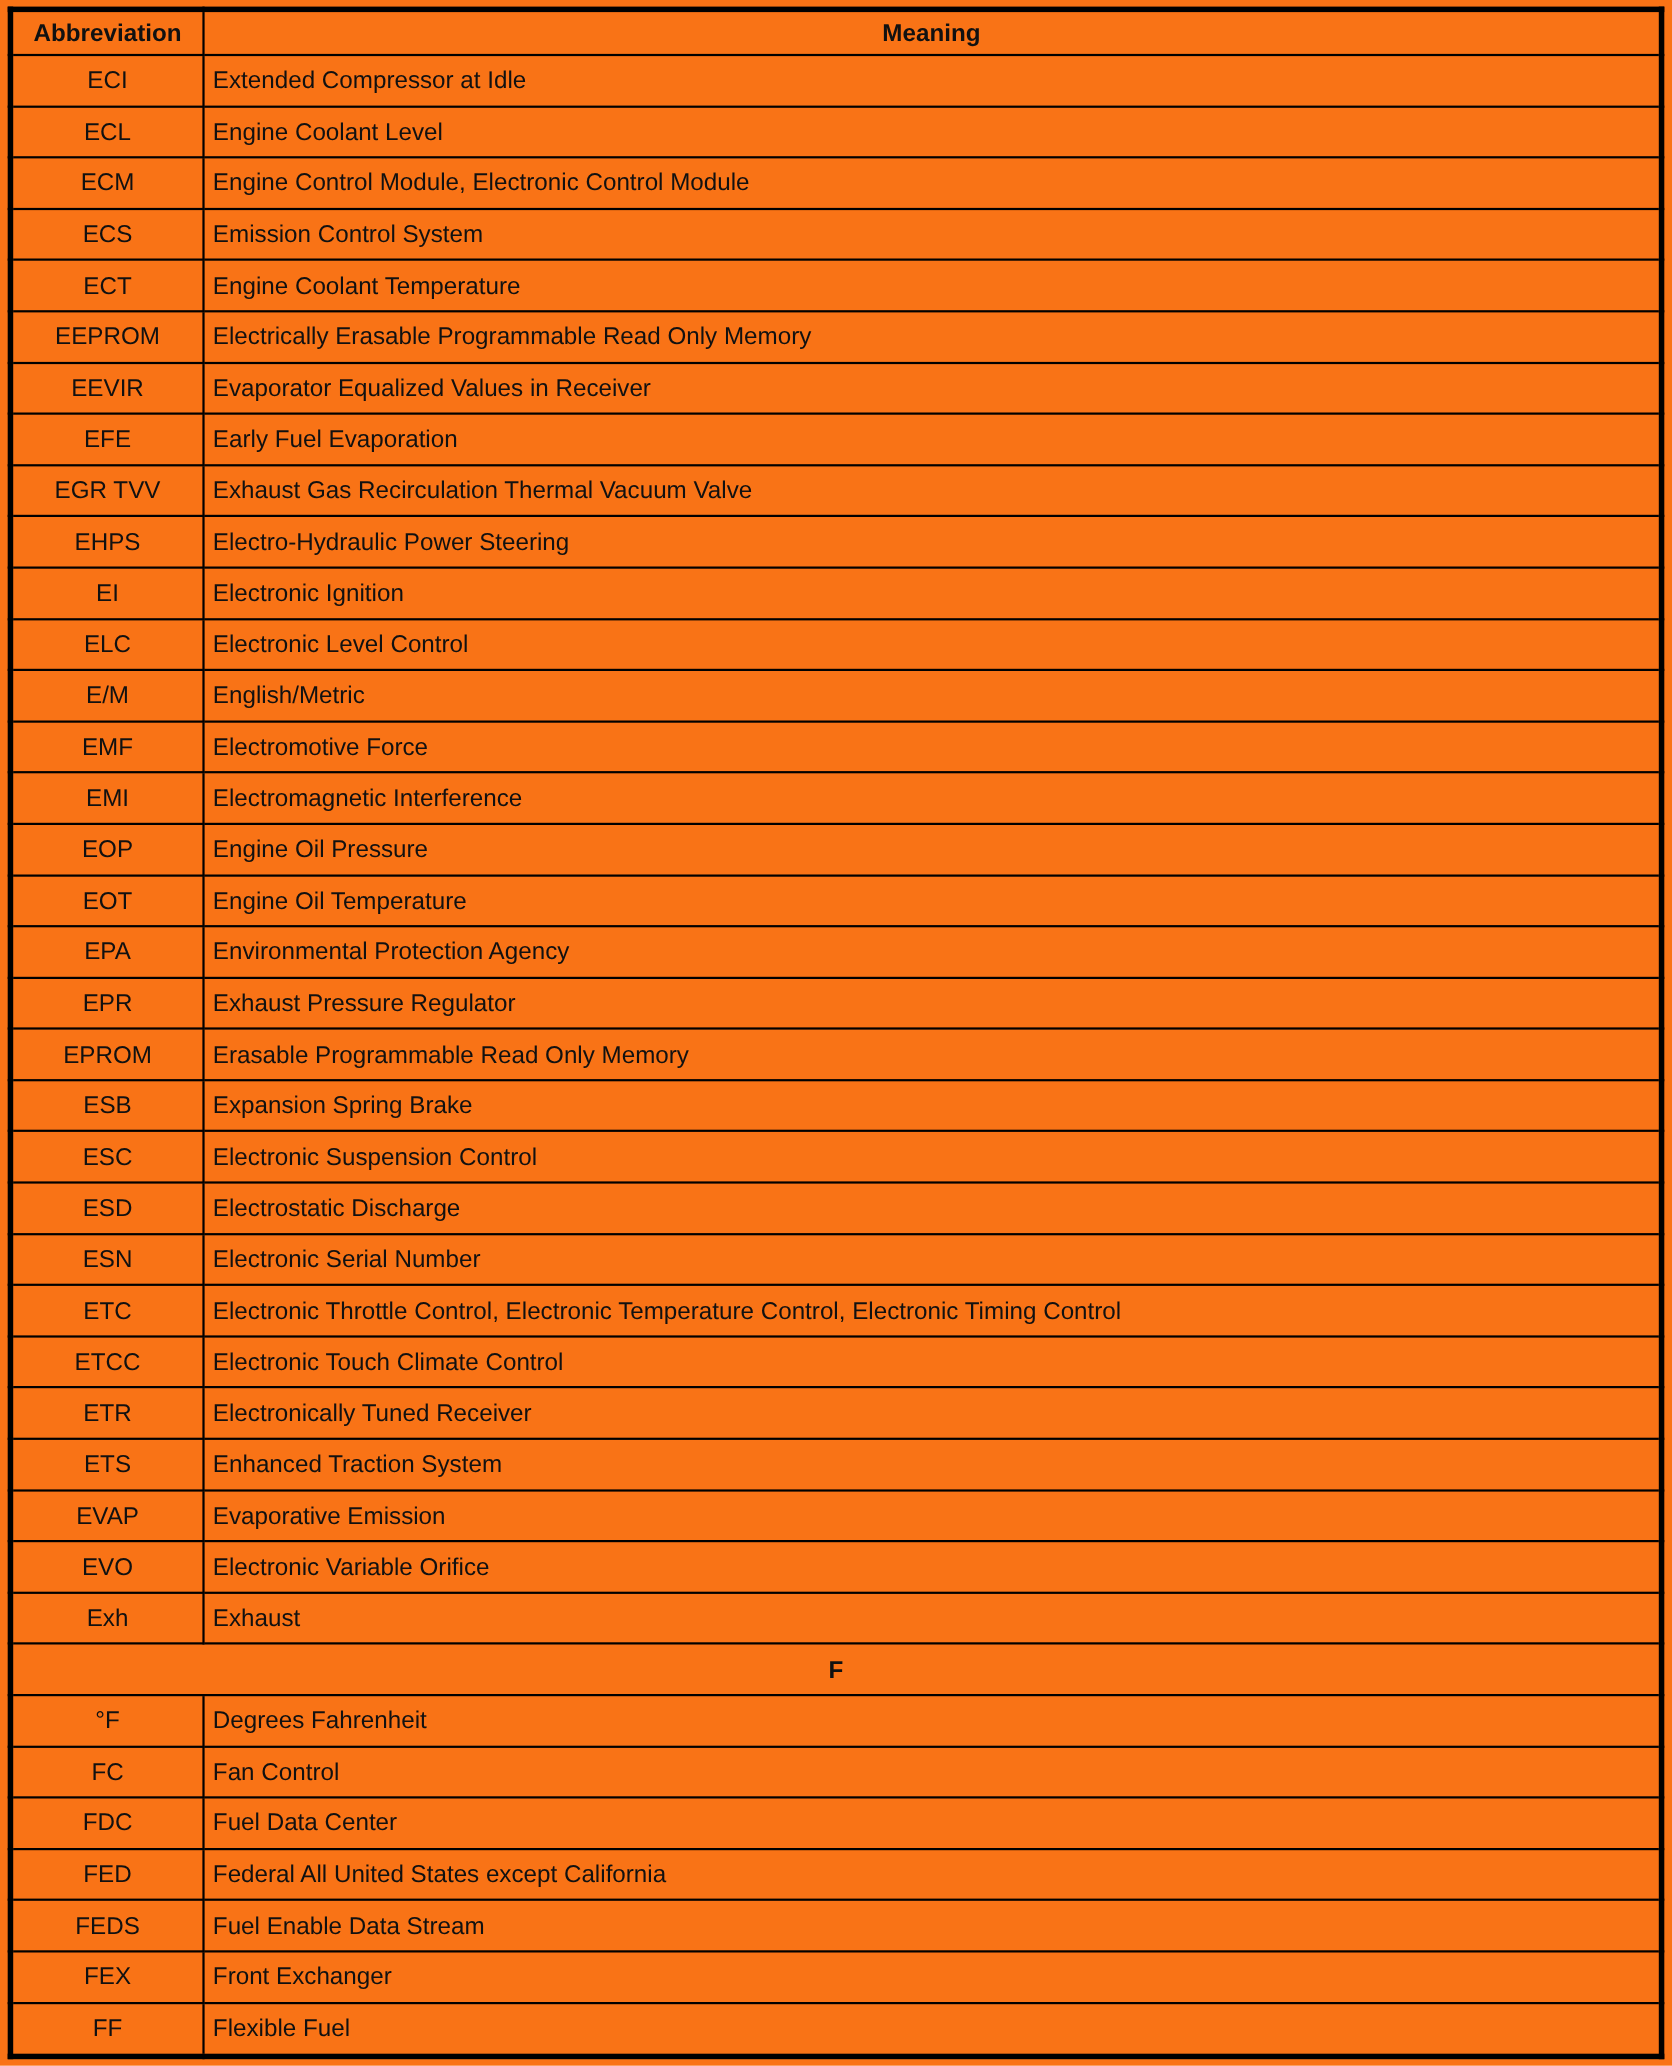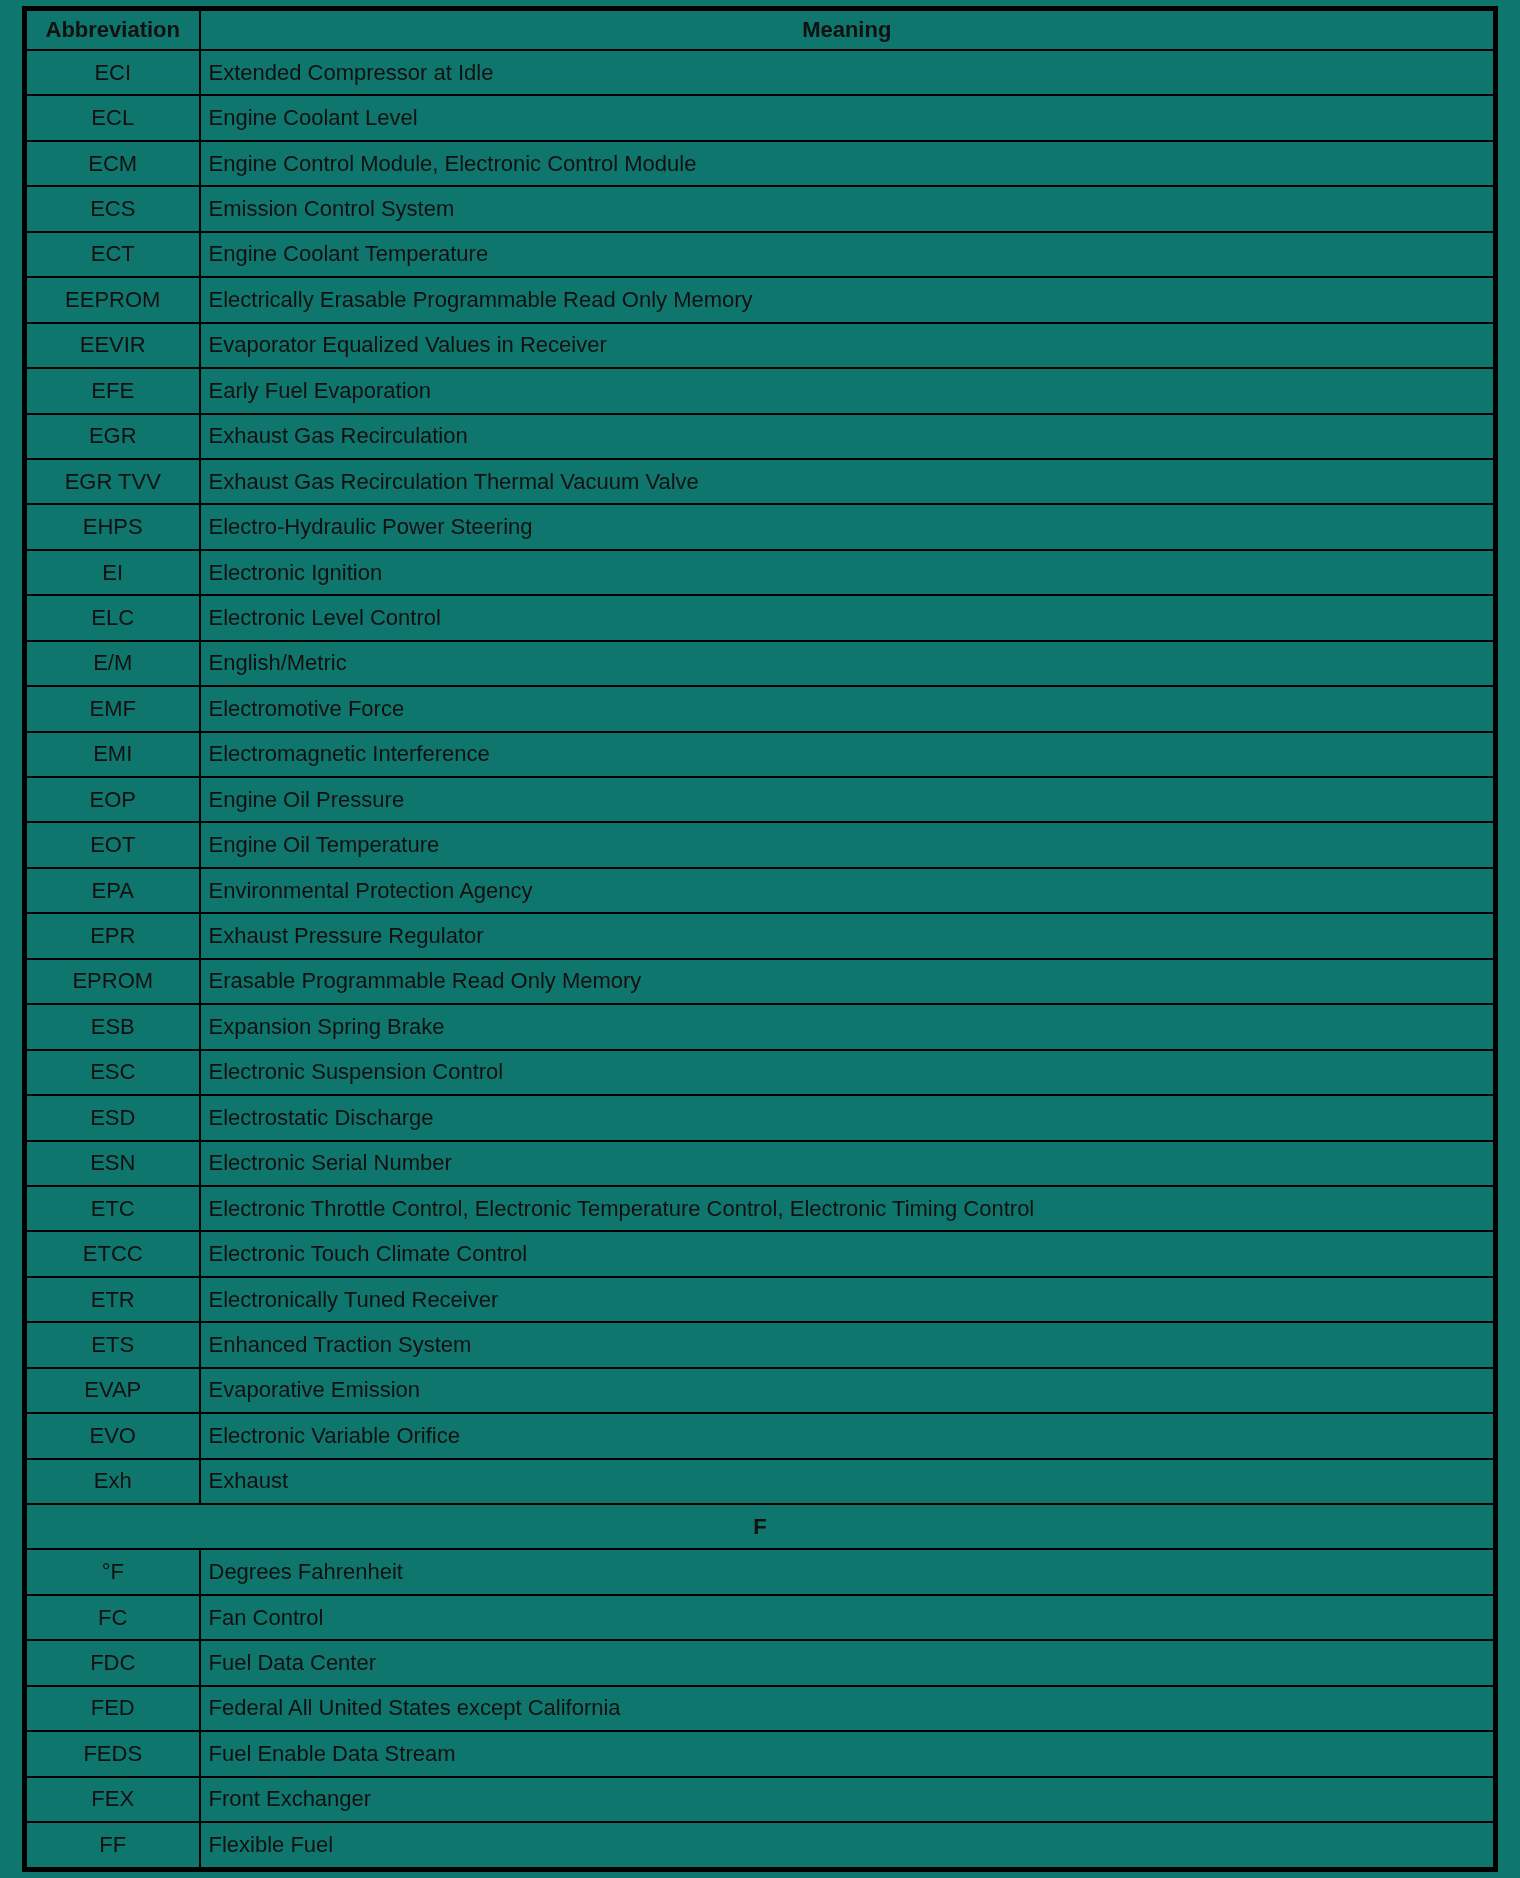--- a/index.html
+++ b/index.html
@@ -5,22 +5,22 @@
   html, body {
     margin: 0;
     padding: 0;
     background: #ffffff;
     font-family: "Liberation Sans", sans-serif;
   }
   .page {
     width: 1520px;
     height: 1878px;
     box-sizing: border-box;
-    padding: 6px 22px;
-    background: #0f766e;
+    padding: 6px 7px;
+    background: #f97316;
   }
   table.abbr-table {
     width: 100%;
     height: 100%;
     border-collapse: collapse;
     table-layout: fixed;
     border: 5px solid #000000;
   }
   table.abbr-table th,
   table.abbr-table td {
@@ -96,24 +96,20 @@
         </tr>
         <tr>
           <td class="abbr-cell">EEVIR</td>
           <td class="meaning-cell">Evaporator Equalized Values in Receiver</td>
         </tr>
         <tr>
           <td class="abbr-cell">EFE</td>
           <td class="meaning-cell">Early Fuel Evaporation</td>
         </tr>
         <tr>
-          <td class="abbr-cell">EGR</td>
-          <td class="meaning-cell">Exhaust Gas Recirculation</td>
-        </tr>
-        <tr>
           <td class="abbr-cell">EGR TVV</td>
           <td class="meaning-cell">Exhaust Gas Recirculation Thermal Vacuum Valve</td>
         </tr>
         <tr>
           <td class="abbr-cell">EHPS</td>
           <td class="meaning-cell">Electro-Hydraulic Power Steering</td>
         </tr>
         <tr>
           <td class="abbr-cell">EI</td>
           <td class="meaning-cell">Electronic Ignition</td>

